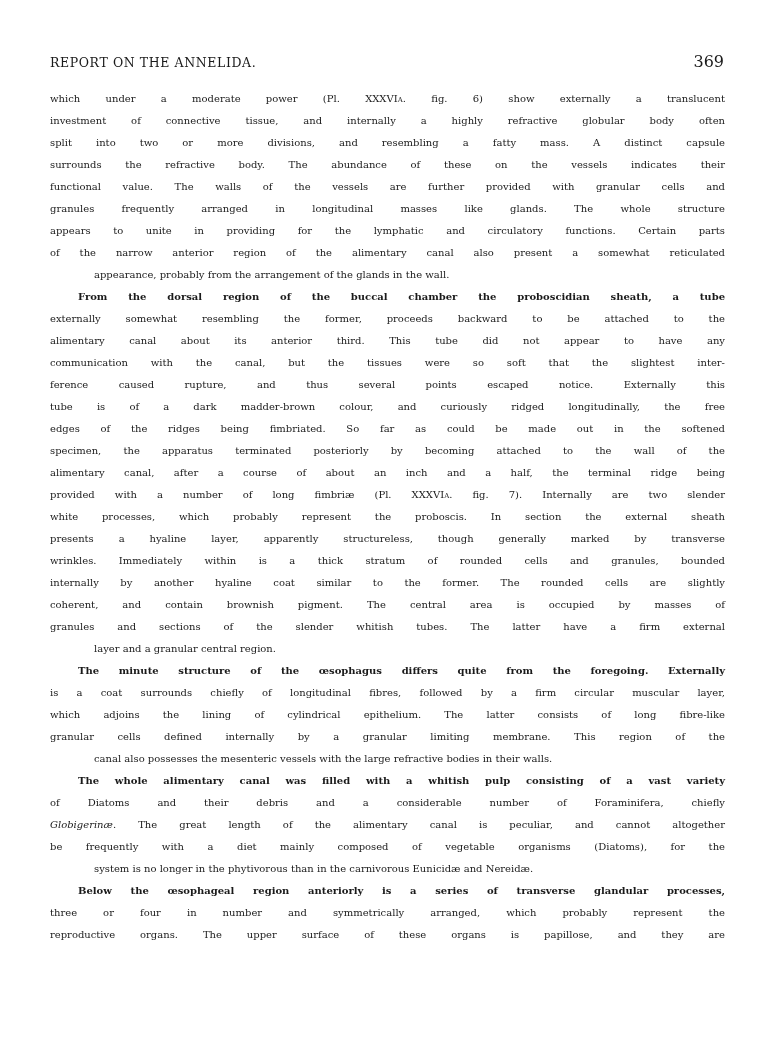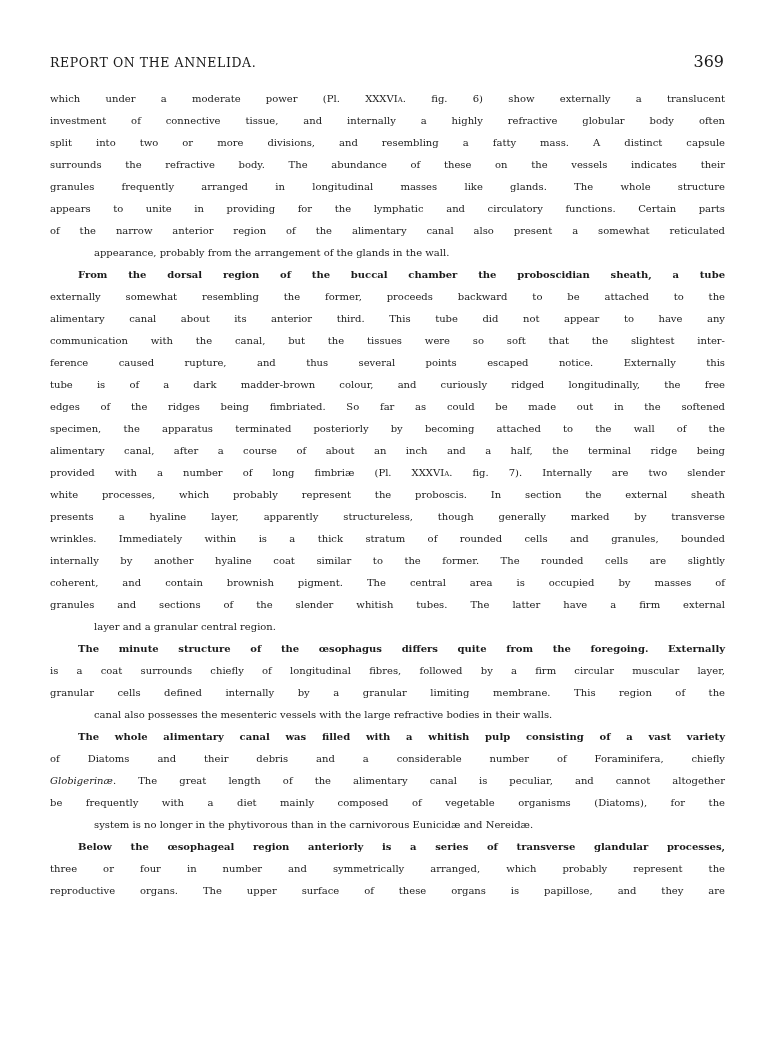--- a/index.html
+++ b/index.html
@@ -24,20 +24,21 @@
   <div class="running-title">REPORT ON THE ANNELIDA.</div>
   <div class="page-number">369</div>
 </div>
 
 <div class="body-text" id="body-text">
     <div>
       <div class="line">which under a moderate power (Pl. XXXVI<span class="sc">a</span>. fig. 6) show externally a translucent</div>
       <div class="line">investment of connective tissue, and internally a highly refractive globular body often</div>
       <div class="line">split into two or more divisions, and resembling a fatty mass. A distinct capsule</div>
       <div class="line">surrounds the refractive body. The abundance of these on the vessels indicates their</div>
+      <div class="line">functional value. The walls of the vessels are further provided with granular cells and</div>
       <div class="line">granules frequently arranged in longitudinal masses like glands. The whole structure</div>
       <div class="line">appears to unite in providing for the lymphatic and circulatory functions. Certain parts</div>
       <div class="line">of the narrow anterior region of the alimentary canal also present a somewhat reticulated</div>
       <div class="line last">appearance, probably from the arrangement of the glands in the wall.</div>
     </div>
     <div>
       <div class="line indent">From the dorsal region of the buccal chamber the proboscidian sheath, a tube</div>
       <div class="line">externally somewhat resembling the former, proceeds backward to be attached to the</div>
       <div class="line">alimentary canal about its anterior third. This tube did not appear to have any</div>
       <div class="line">communication with the canal, but the tissues were so soft that the slightest inter-</div>
@@ -51,20 +52,21 @@
       <div class="line">presents a hyaline layer, apparently structureless, though generally marked by transverse</div>
       <div class="line">wrinkles. Immediately within is a thick stratum of rounded cells and granules, bounded</div>
       <div class="line">internally by another hyaline coat similar to the former. The rounded cells are slightly</div>
       <div class="line">coherent, and contain brownish pigment. The central area is occupied by masses of</div>
       <div class="line">granules and sections of the slender whitish tubes. The latter have a firm external</div>
       <div class="line last">layer and a granular central region.</div>
     </div>
     <div>
       <div class="line indent">The minute structure of the œsophagus differs quite from the foregoing. Externally</div>
       <div class="line">is a coat surrounds chiefly of longitudinal fibres, followed by a firm circular muscular layer,</div>
+      <div class="line">which adjoins the lining of cylindrical epithelium. The latter consists of long fibre-like</div>
       <div class="line">granular cells defined internally by a granular limiting membrane. This region of the</div>
       <div class="line last">canal also possesses the mesenteric vessels with the large refractive bodies in their walls.</div>
     </div>
     <div>
       <div class="line indent">The whole alimentary canal was filled with a whitish pulp consisting of a vast variety</div>
       <div class="line">of Diatoms and their debris and a considerable number of Foraminifera, chiefly</div>
       <div class="line"><em>Globigerinæ</em>. The great length of the alimentary canal is peculiar, and cannot altogether</div>
       <div class="line">be frequently with a diet mainly composed of vegetable organisms (Diatoms), for the</div>
       <div class="line last">system is no longer in the phytivorous than in the carnivorous Eunicidæ and Nereidæ.</div>
     </div>

